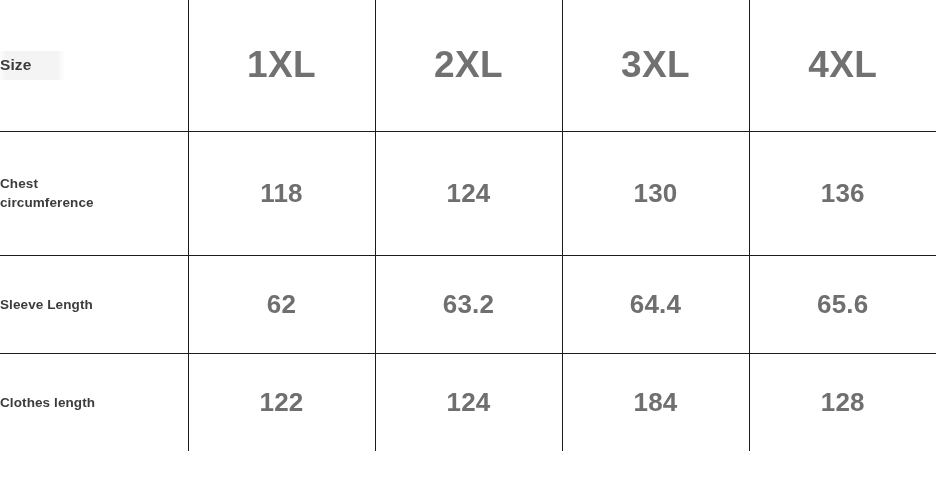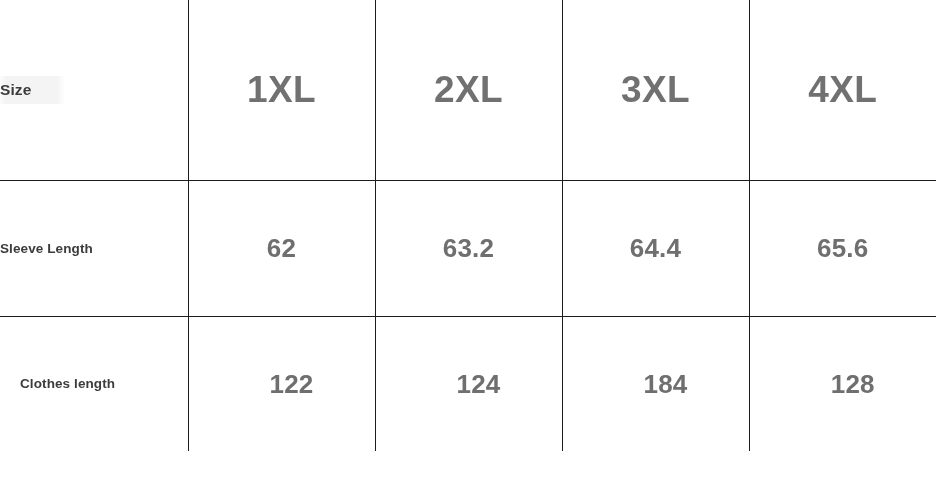--- a/index.html
+++ b/index.html
@@ -31,21 +31,21 @@
     border-bottom: 1px solid #1c1c1c;
     border-left: 1px solid #1c1c1c;
     border-right: 1px solid #1c1c1c;
     padding: 0;
     vertical-align: middle;
     background: #ffffff;
   }
 
   
   #size-chart tr:first-child td { border-top: none; }
-  #size-chart tr:last-child  td { border-bottom: none; padding-left: 20px; }
+  #size-chart tr:last-child  td { border-bottom: none; }
   #size-chart td:first-child  { border-left: none; }
   #size-chart td:last-child   { border-right: none; }
 
   
   .row-label {
     text-align: left;
     padding-left: 62px;
     padding-right: 8px;
     box-sizing: border-box;
   }
@@ -111,20 +111,30 @@
     <tr>
       <td class="row-label corner-label">
         <span class="row-label-text">Size</span>
       </td>
       <td class="header-cell">1XL</td>
       <td class="header-cell">2XL</td>
       <td class="header-cell">3XL</td>
       <td class="header-cell">4XL</td>
     </tr>
 
+    <tr>
+      <td class="row-label">
+        <span class="row-label-text">Chest
+circumference</span>
+      </td>
+      <td class="data-cell">118</td>
+      <td class="data-cell">124</td>
+      <td class="data-cell">130</td>
+      <td class="data-cell">136</td>
+    </tr>
 
 
 
     <tr>
       <td class="row-label">
         <span class="row-label-text">Sleeve Length</span>
       </td>
       <td class="data-cell">62</td>
       <td class="data-cell">63.2</td>
       <td class="data-cell">64.4</td>

